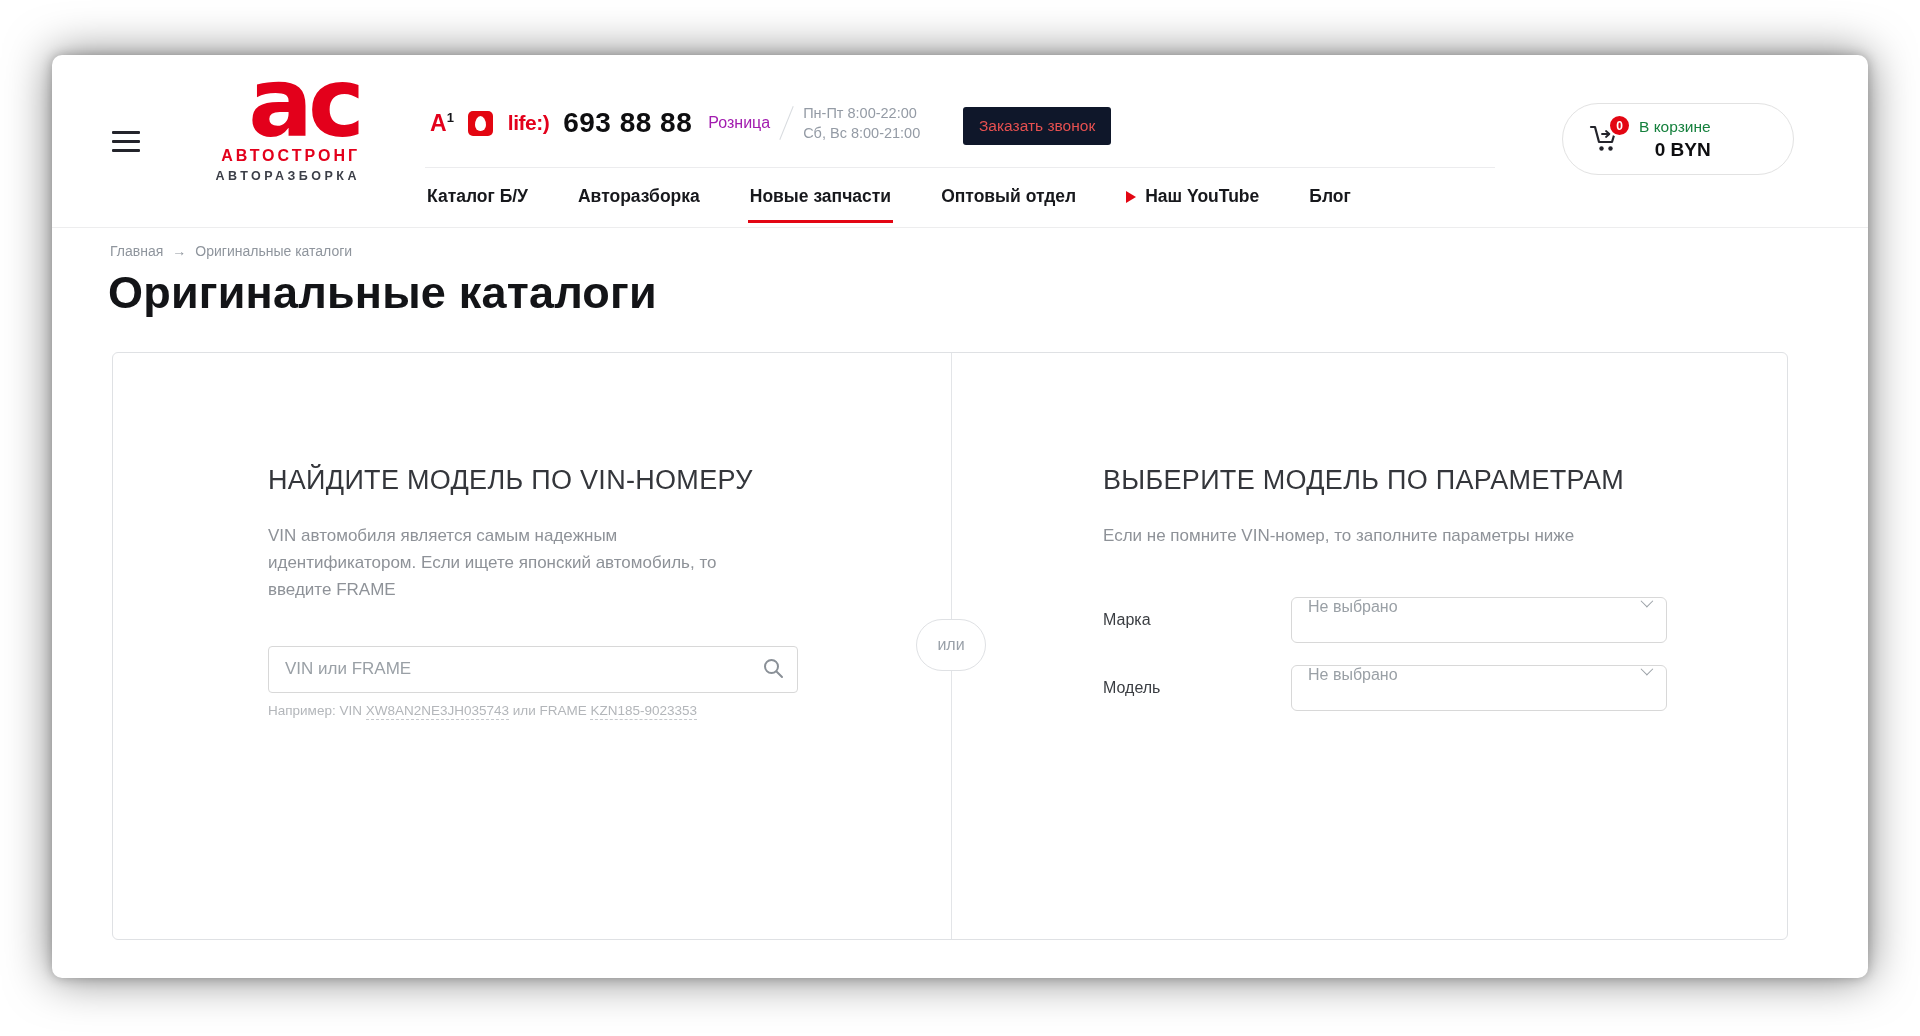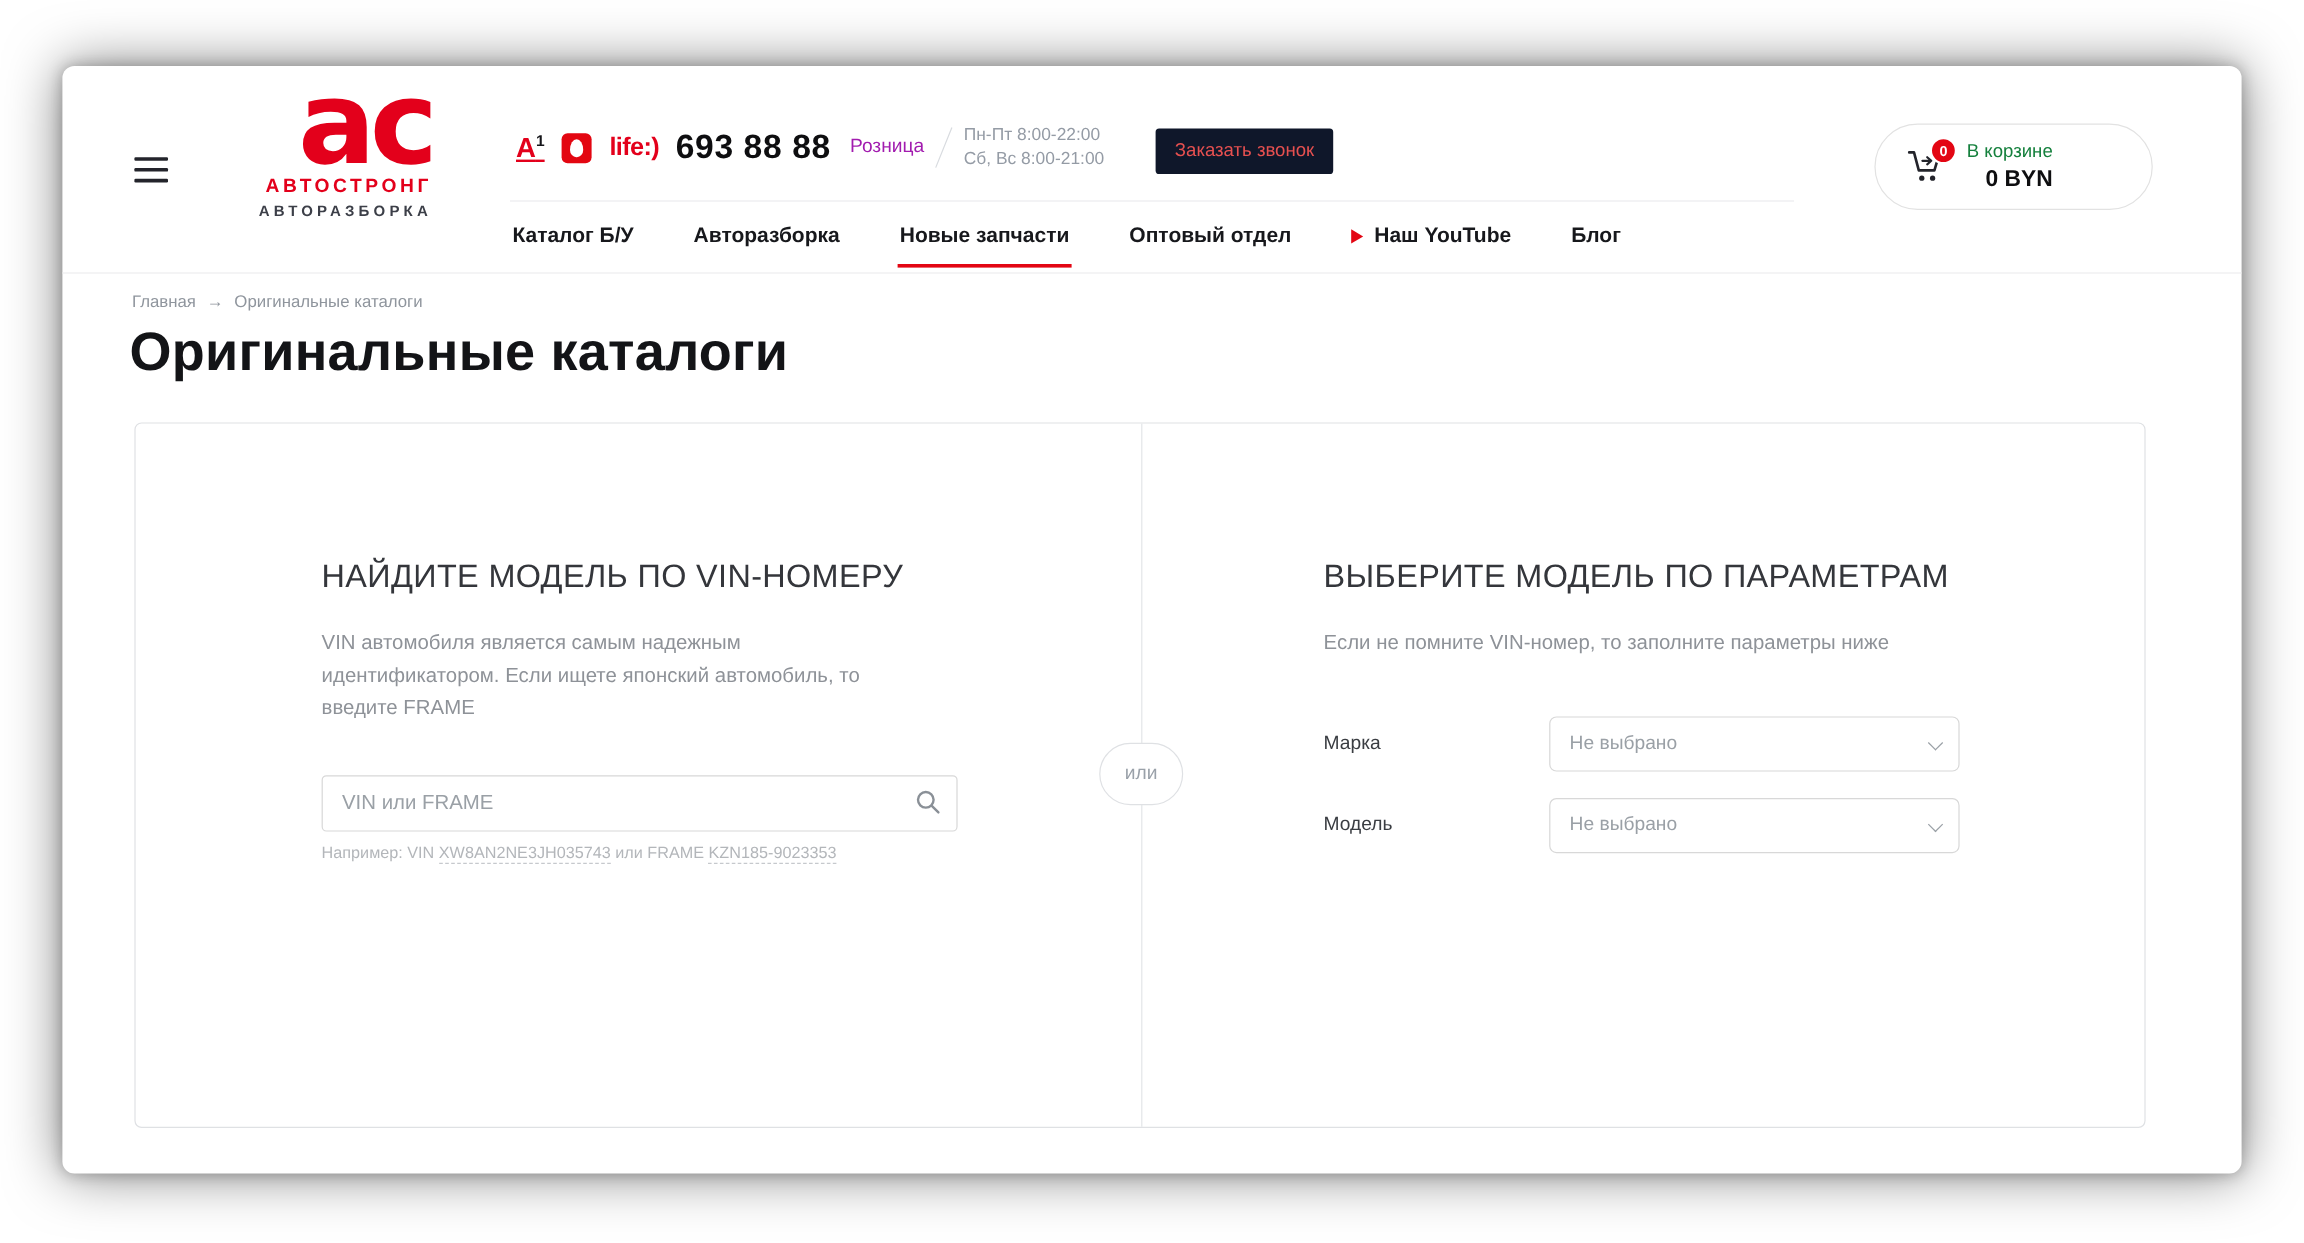--- a/index.html
+++ b/index.html
@@ -15,21 +15,21 @@
   .burger{ position:absolute; left:60px; top:76px; width:28px; cursor:pointer; }
   .burger span{ display:block; height:3px; background:#23242b; margin-bottom:6px; border-radius:1px;}
   .burger span:last-child{ margin-bottom:0; }
 
   .logo{ position:absolute; left:118px; top:4px; width:190px; text-align:right; cursor:pointer;}
   .logo .mono{ font-size:96px; line-height:.92; font-weight:800; color:#e3001b; letter-spacing:-5px; font-family:"DejaVu Sans", sans-serif;}
   .logo .l1{ font-size:16px; font-weight:700; letter-spacing:3px; color:#e3001b; margin-top:0px;}
   .logo .l2{ font-size:12.5px; font-weight:700; letter-spacing:3.5px; color:#3c3f48; margin-top:4px;}
 
   .phone-row{ position:absolute; left:378px; top:48px; display:flex; align-items:center; }
-  .op-a1{ font-size:23px; font-weight:800; color:#e3001b; line-height:1;text-decoration:underline;}
+  .op-a1{ font-size:23px; font-weight:800; color:#e3001b; line-height:1;}
   .op-a1 sup{ font-size:13px; color:#16161a; font-weight:800;}
   .op-mts{ width:25px; height:25px; background:#e30611; border-radius:5px; margin-left:14px; position:relative;}
   .op-mts i{ position:absolute; left:7px; top:5px; width:11px; height:15px; background:#fff; border-radius:50% 50% 48% 48%/60% 60% 40% 40%;}
   .op-life{ font-size:21px; font-weight:700; color:#e3001b; margin-left:15px; letter-spacing:-.5px;}
   .phone-num{ font-size:28px; font-weight:800; color:#0e0e10; margin-left:14px; letter-spacing:.5px; cursor:pointer;}
   .phone-type{ font-size:16px; color:#a21caf; margin-left:16px;}
   .sep-slash{ width:1px; height:36px; background:#d8dbdf; transform:rotate(22deg); margin:0 16px;}
   .schedule{ font-size:14.5px; color:#949ba5; line-height:1.4;}
 
   .callback{ position:absolute; left:911px; top:52px; background:#0f172a; color:#e65050;
@@ -75,22 +75,22 @@
   .vin-input{ width:100%; height:47px; border:1px solid #d8d8d8; border-radius:4px; font-size:17px; font-family:inherit;
     padding:0 48px 0 16px; color:#333; outline:none;}
   .vin-input::placeholder{ color:#9aa0a6;}
   .search-ic{ position:absolute; right:13px; top:11px; cursor:pointer;}
 
   .hint{ margin-top:10px; font-size:13.5px; color:#b3b6ba;}
   .hint .code{ border-bottom:1px dashed #c6c9cd; cursor:pointer; padding-bottom:1px;}
 
   .form-row{ display:flex; align-items:center; margin-bottom:22px;}
   .form-label{ width:188px; font-size:16px; color:#3a3d42;}
-  .select{ width:342px; height:46px; border:1px solid #d8d8d8; border-radius:6px; background:#fff; display:flex;
-    align-items:center; justify-content:space-between; padding:0 16px; cursor:pointer;}
+  .select{ width:376px; height:46px; border:1px solid #d8d8d8; border-radius:6px; background:#fff; display:flex;
+    justify-content:space-between; padding:0 16px; cursor:pointer;}
   .select .val{ font-size:16px; color:#9aa0a6;}
   .chev{ width:9px; height:9px; border-right:1.6px solid #9aa0a6; border-bottom:1.6px solid #9aa0a6;
     transform:rotate(45deg) translateY(-2px);}
 </style>
 </head>
 <body>
 
 <div class="page-card">
 
   <div class="burger">

